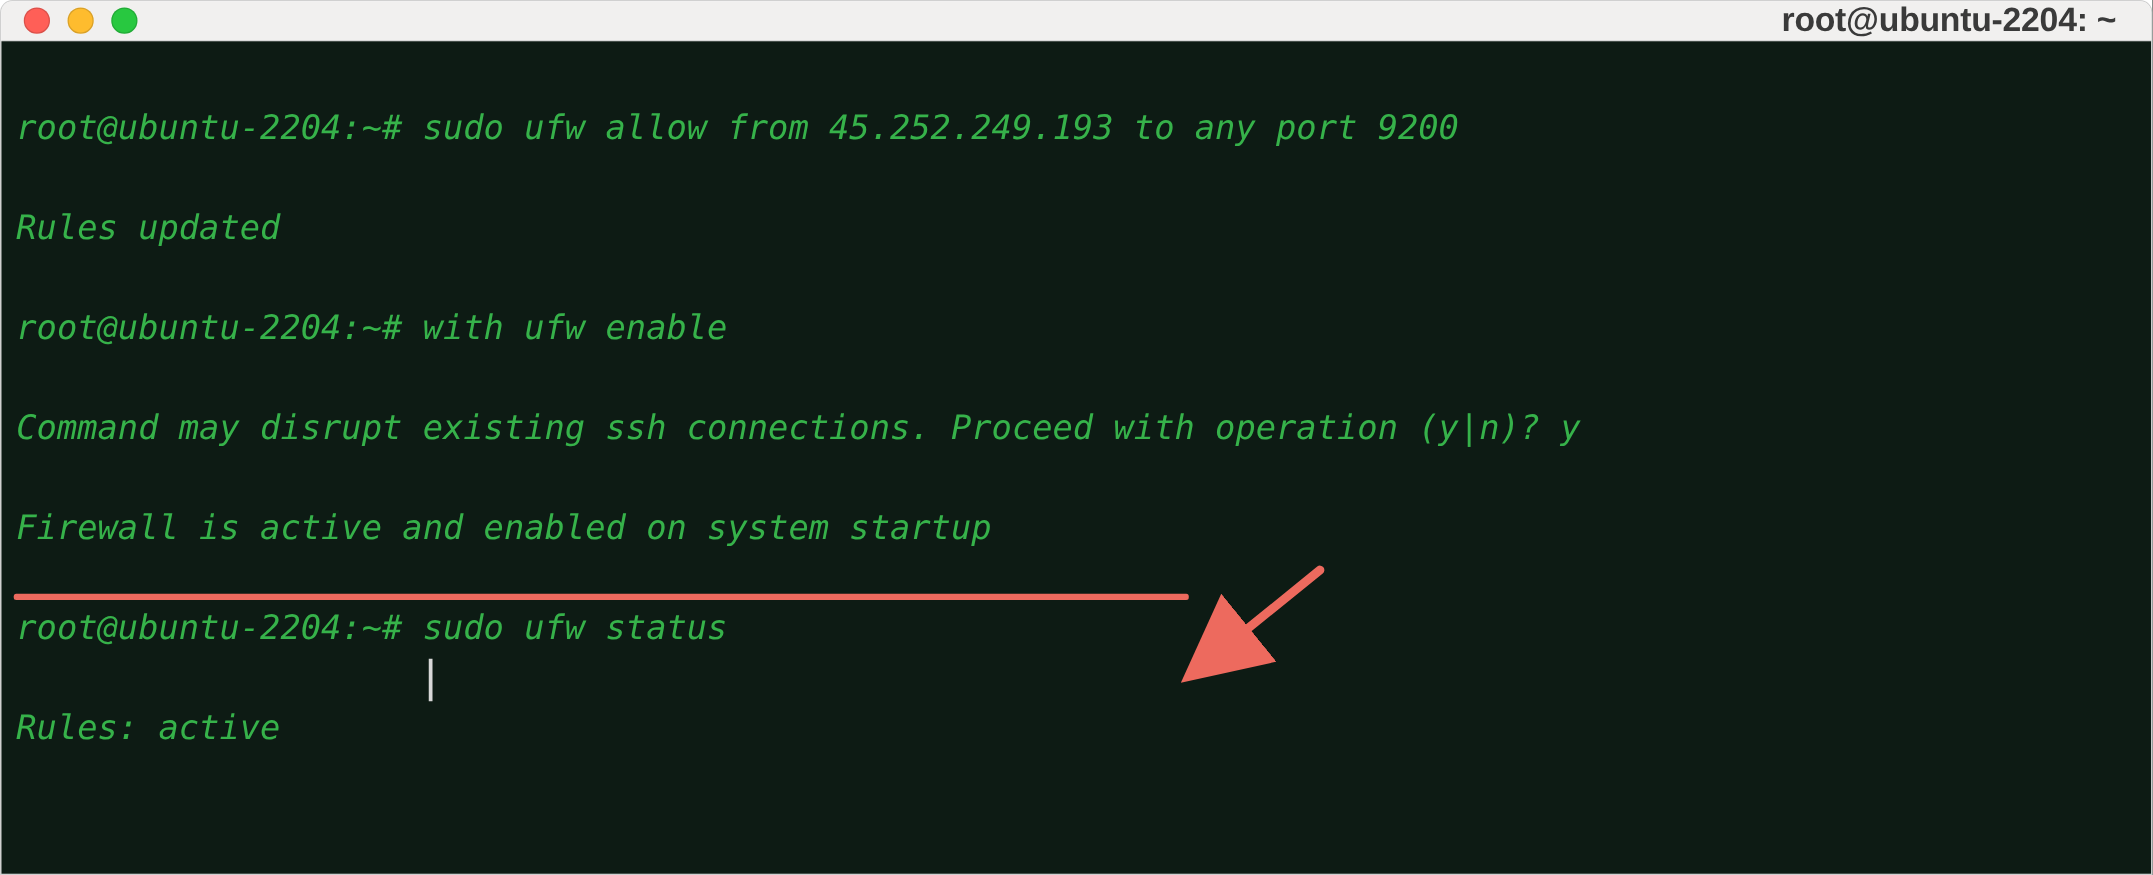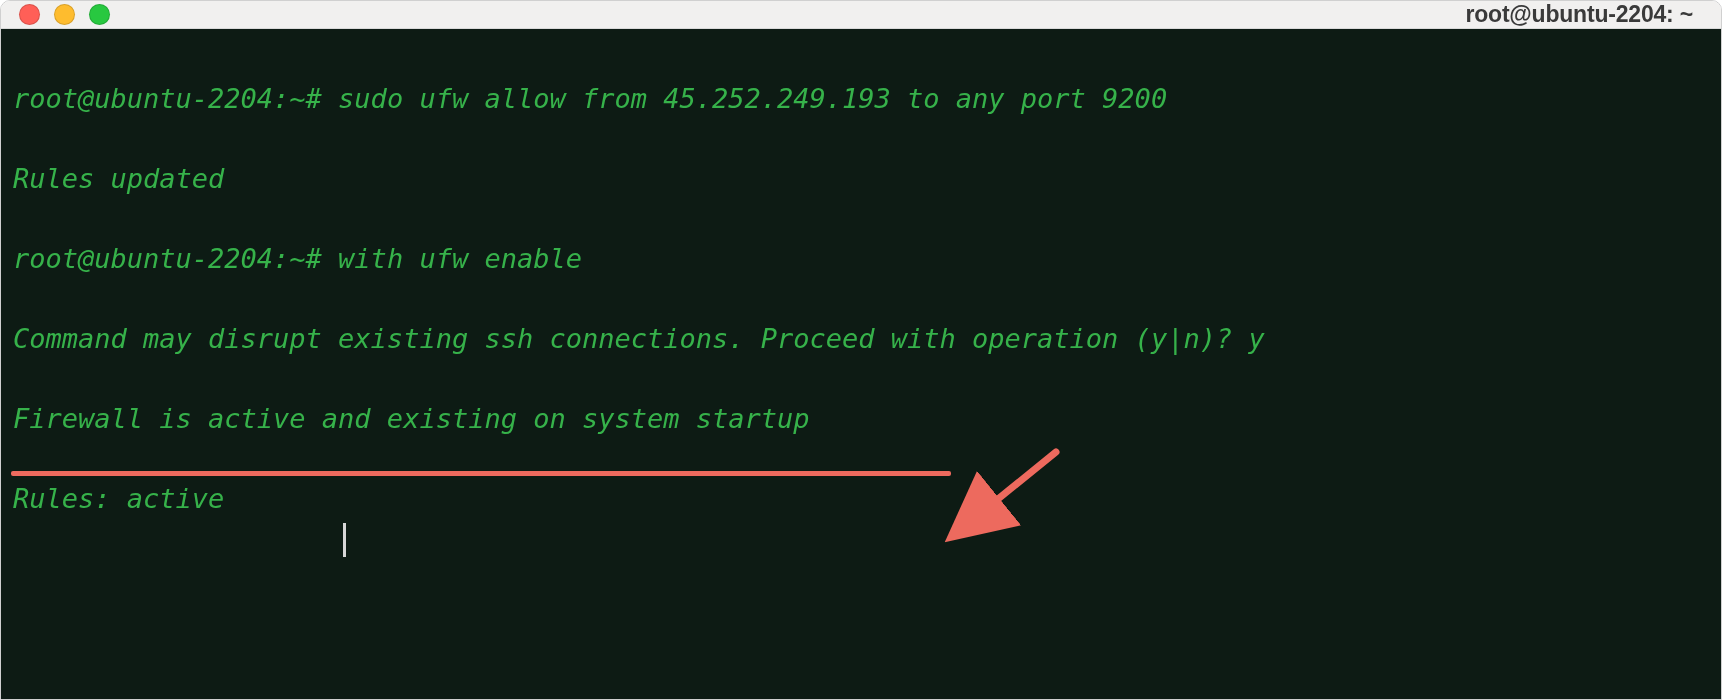--- a/index.html
+++ b/index.html
@@ -36,21 +36,21 @@
   .dot {
     width: 21px; height: 21px; border-radius: 50%;
     box-shadow: inset 0 0 0 1px rgba(0,0,0,.15);
   }
   .dot.red { background:#ff5f57; }
   .dot.yellow { background:#febc2e; }
   .dot.green { background:#28c840; }
   .title {
     margin-left: auto;
     font-weight: 700;
-    font-size: 23px;
+    font-size: 27px;
     color: #3a3a3a;
     padding-right: 10px;
     letter-spacing: -.2px;
   }
   .term {
     flex: 1;
     background: #0d1b14;
     color: #36b24a;
     font-family: "Menlo","Consolas","DejaVu Sans Mono",monospace;
     font-size: 27px;
@@ -89,21 +89,22 @@
       <div class="dot green"></div>
     </div>
     <div class="title">root@ubuntu-2204: ~</div>
   </div>
 
   <div class="term">
 <div class="line"><span>root@ubuntu-2204:~# </span><span>sudo ufw allow from 45.252.249.193 to any port 9200</span></div>
 <div class="line">Rules updated</div>
 <div class="line"><span>root@ubuntu-2204:~# </span><span>with ufw enable</span></div>
 <div class="line">Command may disrupt existing ssh connections. Proceed with operation (y|n)? y</div>
-<div class="line">Firewall is active and existing on system startup</div>
+<div class="line">Firewall is active and enabled on system startup</div>
+<div class="line"><span>root@ubuntu-2204:~# </span><span>sudo ufw status</span></div>
 <div class="line">Rules: active</div>
 <div class="line"> </div>
 
 
 
 
 
 
     <div class="cursor" style="left:342px; top:494px;"></div>
 

